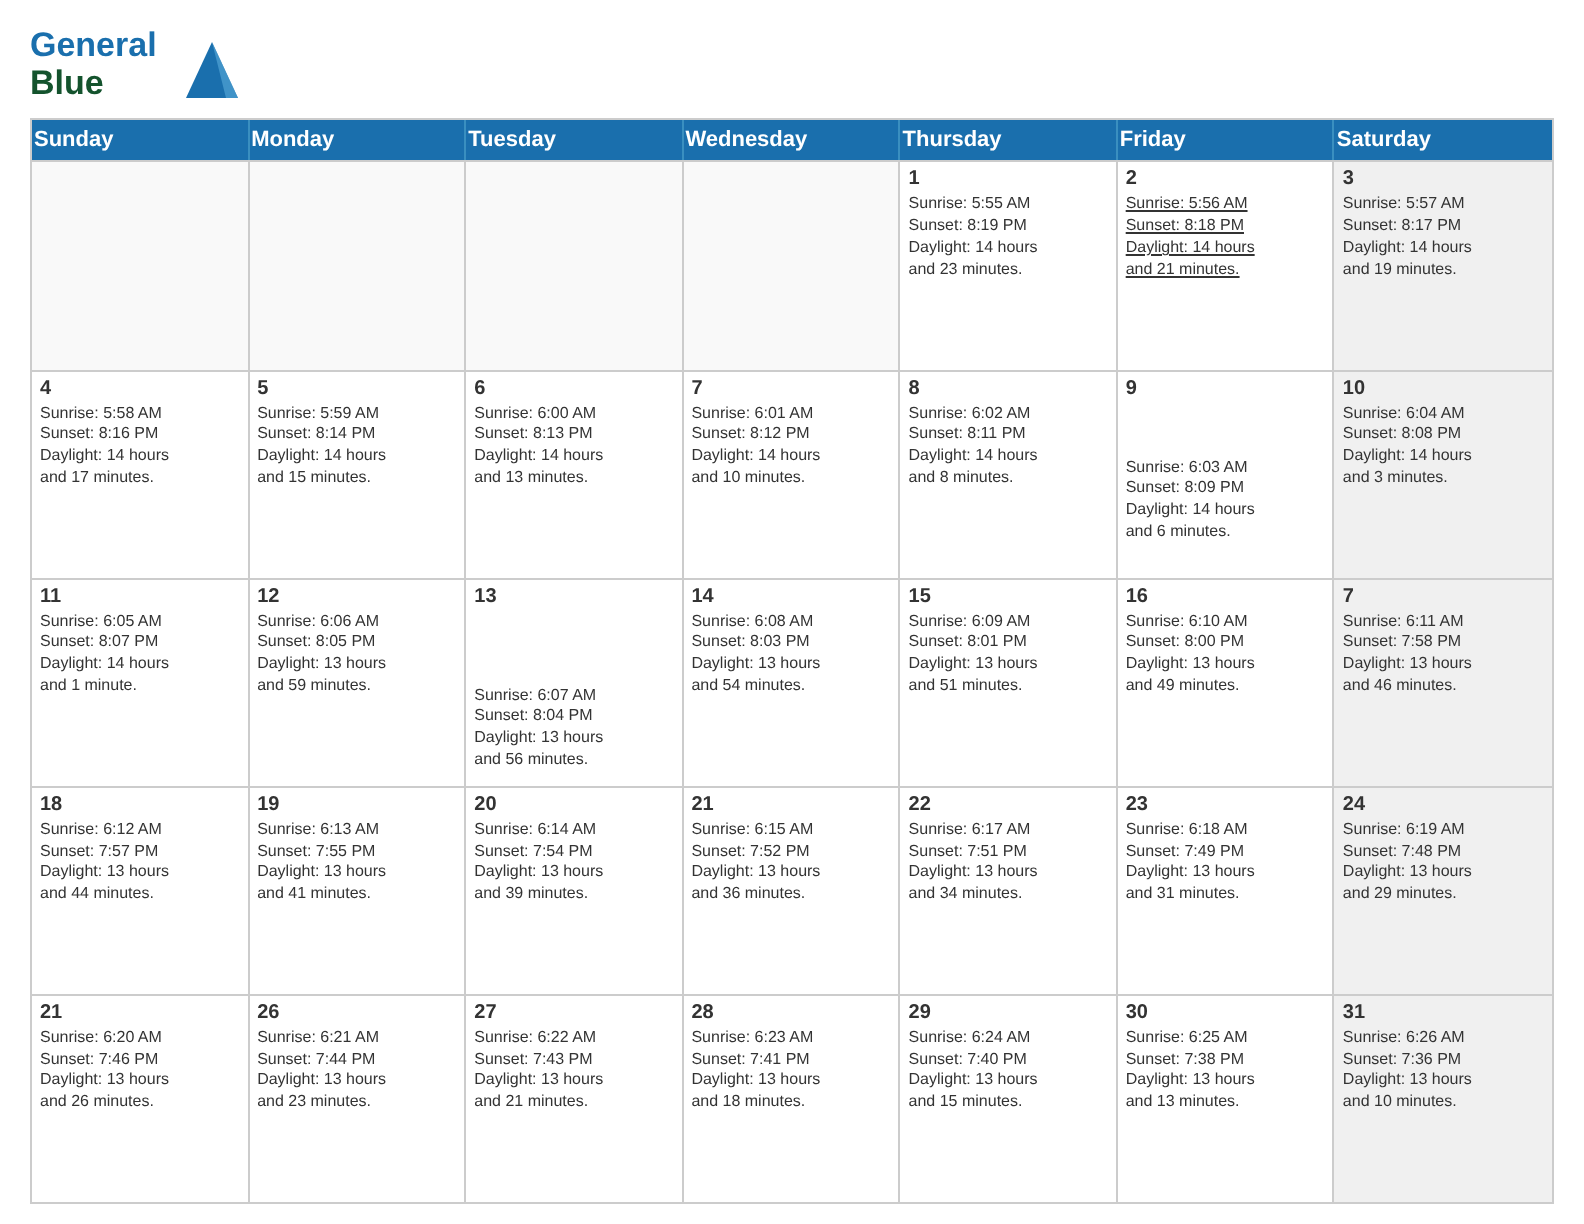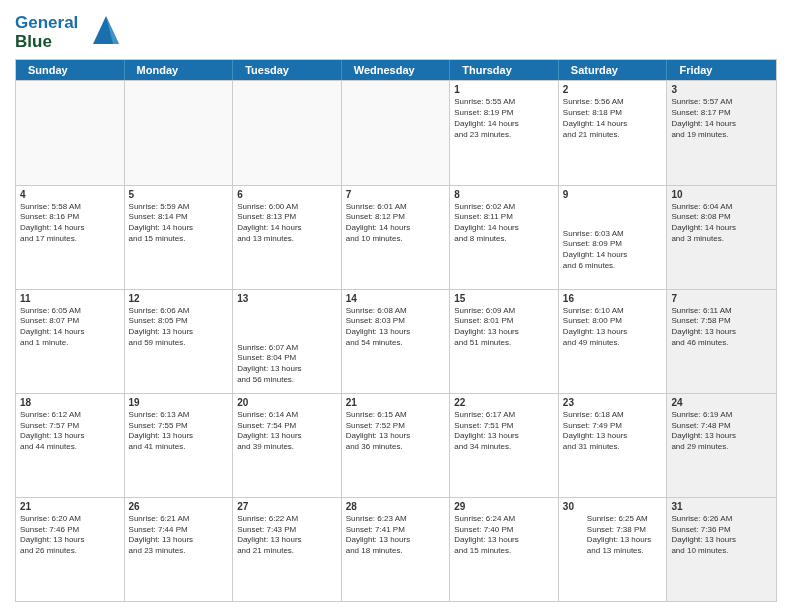--- a/index.html
+++ b/index.html
@@ -49,21 +49,21 @@
     }
     .cal-header {
       display: grid;
       grid-template-columns: repeat(7, 1fr);
       background: #1a6fad;
     }
     .cal-header-cell {
       color: #fff;
       font-size: 11px;
       font-weight: bold;
-      padding: 4px 12px;
+      padding: 4px 1px;
       text-align: left;
       border-right: 1px solid #3a8fc0;
     }
     .cal-header-cell:last-child { border-right: none; }
     .cal-body {
       flex: 1;
       display: flex;
       flex-direction: column;
     }
     .cal-row {
@@ -96,21 +96,21 @@
       color: #333;
     }
   </style>
 </head>
 <body>
 
 <div class="page">
   <div class="header">
     <div class="logo">
   <div>
-    <div style="display:flex;align-items:flex-start;gap:14px;">
+    <div style="display:flex;align-items:flex-end;gap:14px;">
       <div style="line-height:1.1;">
         <div style="font-size:17px;font-weight:bold;color:#1a6fad;">General</div>
         <div style="font-size:17px;font-weight:bold;color:#14532d;">Blue</div>
       </div>
       <svg width="26" height="32" viewBox="0 0 26 32" style="margin-left:1px;">
         <polygon points="0,32 13,0 26,32" fill="none"></polygon>
         <polygon points="4,28 13,4 22,28" fill="none"></polygon>
 
         <path d="M13,2 L26,30 L0,30 Z" fill="#1a6fad"></path>
         <path d="M13,2 L26,30 L20,30 Z" fill="#5aabdb" opacity="0.6"></path>
@@ -124,39 +124,39 @@
     </div>
   </div>
 
   <div class="calendar">
     <div class="cal-header">
     <div class="cal-header-cell">Sunday</div>
         <div class="cal-header-cell">Monday</div>
         <div class="cal-header-cell">Tuesday</div>
         <div class="cal-header-cell">Wednesday</div>
         <div class="cal-header-cell">Thursday</div>
+        <div class="cal-header-cell">Friday</div>
         <div class="cal-header-cell">Saturday</div>
-        <div class="cal-header-cell">Friday</div>
       </div>
     <div class="cal-body">
     <div class="cal-row">
           <div class="cal-cell empty"></div>
           <div class="cal-cell empty"></div>
           <div class="cal-cell empty"></div>
           <div class="cal-cell empty"></div>
           <div class="cal-cell">
             <span class="day-number">1</span>
             <div class="cell-text" style="white-space: pre-line;">Sunrise: 5:55 AM
 Sunset: 8:19 PM
 Daylight: 14 hours
 and 23 minutes.</div>
           </div>
           <div class="cal-cell">
             <span class="day-number">2</span>
-            <div class="cell-text" style="white-space: pre-line;">Sunrise: 5:56 AM
+            <div class="cell-text" style="white-space: pre-line; text-decoration: underline;">Sunrise: 5:56 AM
 Sunset: 8:18 PM
 Daylight: 14 hours
 and 21 minutes.</div>
           </div>
           <div class="cal-cell shaded">
             <span class="day-number">3</span>
             <div class="cell-text" style="white-space: pre-line;">Sunrise: 5:57 AM
 Sunset: 8:17 PM
 Daylight: 14 hours
 and 19 minutes.</div>
@@ -346,21 +346,21 @@
           </div>
           <div class="cal-cell">
             <span class="day-number">29</span>
             <div class="cell-text" style="white-space: pre-line;">Sunrise: 6:24 AM
 Sunset: 7:40 PM
 Daylight: 13 hours
 and 15 minutes.</div>
           </div>
           <div class="cal-cell">
             <span class="day-number">30</span>
-            <div class="cell-text" style="white-space: pre-line; margin-left: 24px;">Sunrise: 6:25 AM
+            <div class="cell-text" style="white-space: pre-line;">Sunrise: 6:25 AM
 Sunset: 7:38 PM
 Daylight: 13 hours
 and 13 minutes.</div>
           </div>
           <div class="cal-cell shaded">
             <span class="day-number">31</span>
             <div class="cell-text" style="white-space: pre-line;">Sunrise: 6:26 AM
 Sunset: 7:36 PM
 Daylight: 13 hours
 and 10 minutes.</div>

